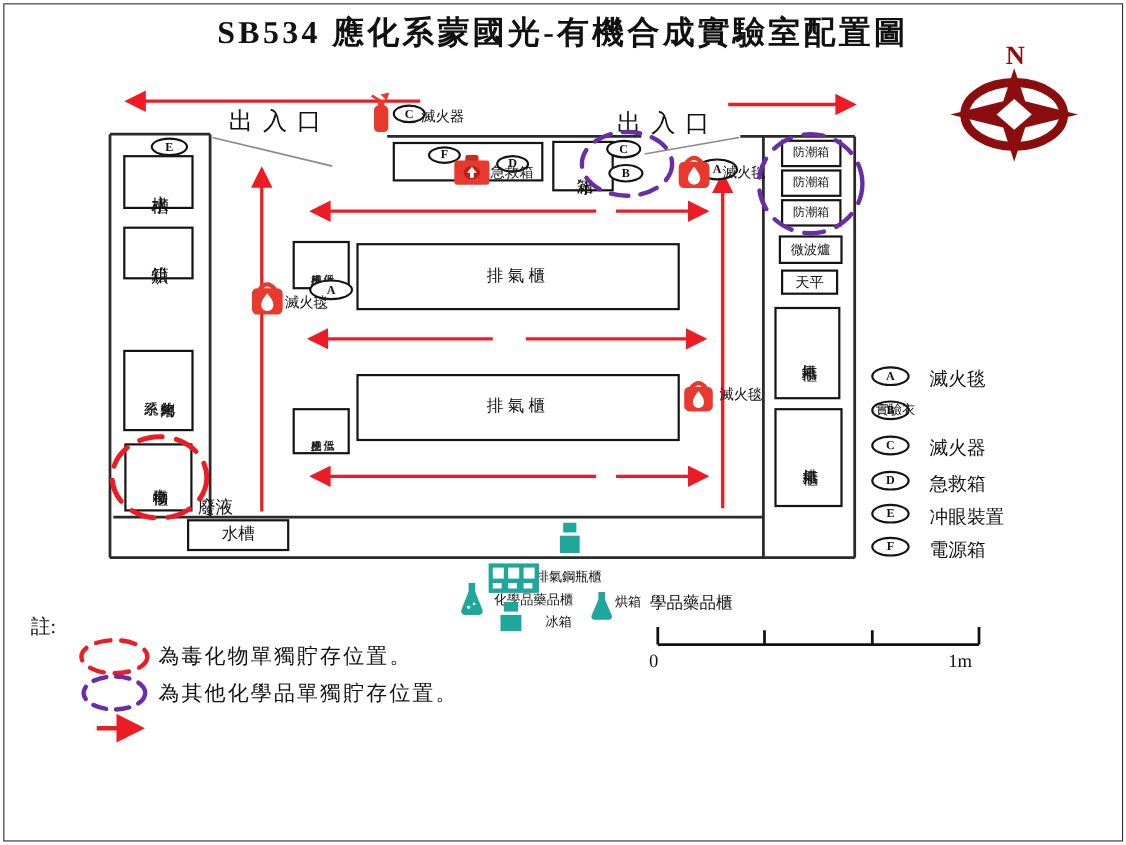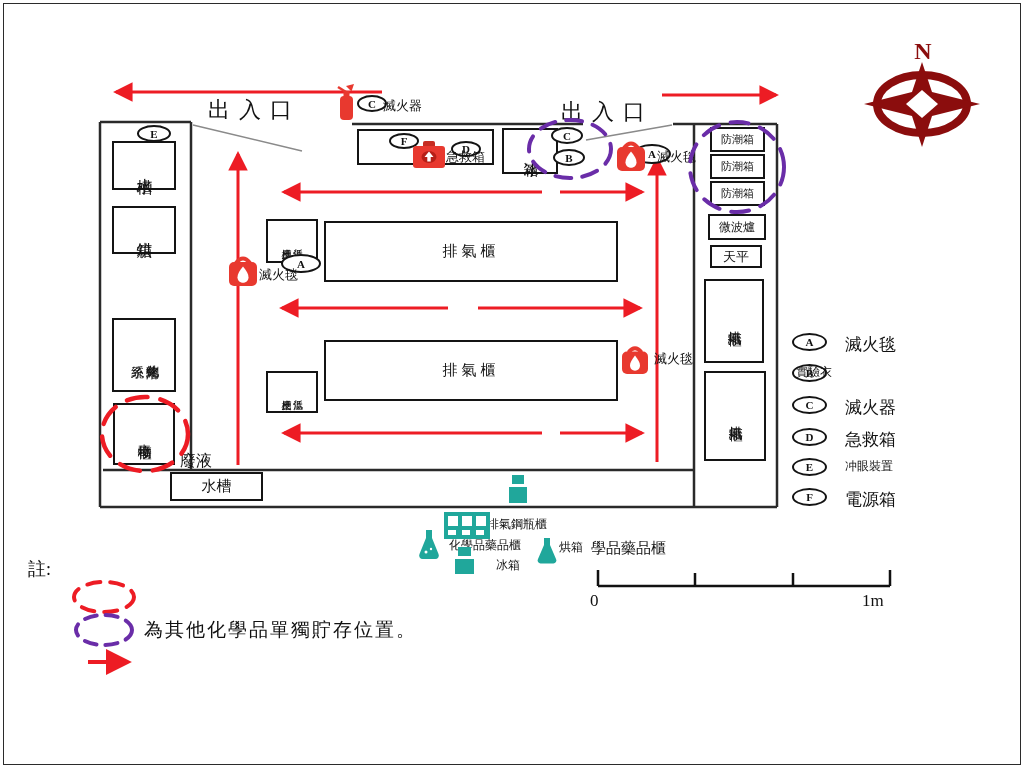--- a/index.html
+++ b/index.html
@@ -20,20 +20,21 @@
   .lbl{position:absolute;white-space:nowrap;z-index:3;}
   .icon{position:absolute;z-index:4;line-height:0;}
   .legend-badge{width:35px;height:18px;}
 </style>
 </head>
 <body>
 
 <div id="canvas">
   <div class="frame"></div>
 
+  <div class="title">SB534 應化系蒙國光-有機合成實驗室配置圖</div>
 
   <svg class="layer z1" viewBox="0 0 1024 768">
     <defs>
       <marker id="arw" viewBox="0 0 10 10" refX="8.5" refY="5" markerWidth="6.5" markerHeight="6.5" orient="auto">
         <path d="M0,0 L10,5 L0,10 Z" fill="#ed1c24"></path>
       </marker>
     </defs>
 
     <path d="M100,122 H191 M352,124 H583 M673,124 H777 M100,122 V507 M191,122 V470 M694,124 V507 M777,124 V507 M103,470 H694 M100,507 H777" stroke="#2a2a2a" stroke-width="2.5" fill="none"></path>
 
@@ -214,21 +215,21 @@
       <span>C</span>
     </div>
   <div class="lbl" style="left:845px;top:396px;font-size:17px">滅火器</div>
   <div class="badge legend-badge" style="left:792px;top:428px">
       <span>D</span>
     </div>
   <div class="lbl" style="left:845px;top:428px;font-size:17px">急救箱</div>
   <div class="badge legend-badge" style="left:792px;top:458px">
       <span>E</span>
     </div>
-  <div class="lbl" style="left:845px;top:458px;font-size:12px">冲眼裝置</div>
+  <div class="lbl" style="left:845px;top:458px;font-size:17px">冲眼裝置</div>
   <div class="badge legend-badge" style="left:792px;top:488px">
       <span>F</span>
     </div>
   <div class="lbl" style="left:845px;top:488px;font-size:17px">電源箱</div>
 
   <div class="icon" style="left:416px;top:530px">
     <svg width="26" height="30">
         <rect x="10" y="0" width="6" height="9" fill="#20a79b"></rect>
         <path d="M10,8 L3.5,24 a3.5,3.5 0 0 0 3.2,5 h12.6 a3.5,3.5 0 0 0 3.2,-5 L16,8 Z" fill="#20a79b"></path>
         <circle cx="10" cy="22" r="1.5" fill="#fff"></circle>
@@ -258,20 +259,21 @@
         <path d="M9,7 L3,21 a3,3 0 0 0 2.8,4.5 h12.4 a3,3 0 0 0 2.8,-4.5 L15,7 Z" fill="#20a79b"></path>
       </svg>
   </div>
   <div class="lbl" style="left:487px;top:516px;font-size:12px">排氣鋼瓶櫃</div>
   <div class="lbl" style="left:449px;top:537px;font-size:12px">化學品藥品櫃</div>
   <div class="lbl" style="left:559px;top:539px;font-size:12px">烘箱</div>
   <div class="lbl" style="left:591px;top:539px;font-size:15px">學品藥品櫃</div>
   <div class="lbl" style="left:496px;top:557px;font-size:12px">冰箱</div>
 
   <div class="lbl" style="left:28px;top:557px;font-size:18px">註:</div>
+  <div class="lbl" style="left:144px;top:584px;font-size:19px;letter-spacing:2px">為毒化物單獨貯存位置。</div>
   <div class="lbl" style="left:144px;top:617px;font-size:19px;letter-spacing:2px">為其他化學品單獨貯存位置。</div>
 
   <div class="lbl" style="left:590px;top:591px;font-size:17px">0</div>
   <div class="lbl" style="left:862px;top:591px;font-size:17px">1m</div>
 
   <div class="lbl" style="left:907px;top:38px;width:32px;text-align:center;font-size:24px;font-weight:bold;color:#8b0d0d">N</div>
 
   <svg class="layer z5" viewBox="0 0 1024 768">
     <ellipse cx="145" cy="434" rx="43" ry="37" fill="none" stroke="#ed1c24" stroke-width="4.5" stroke-dasharray="21 13" stroke-linecap="round"></ellipse>
     <ellipse cx="570" cy="149" rx="41" ry="29" fill="none" stroke="#6a2da8" stroke-width="4" stroke-dasharray="16 11" stroke-linecap="round"></ellipse>

